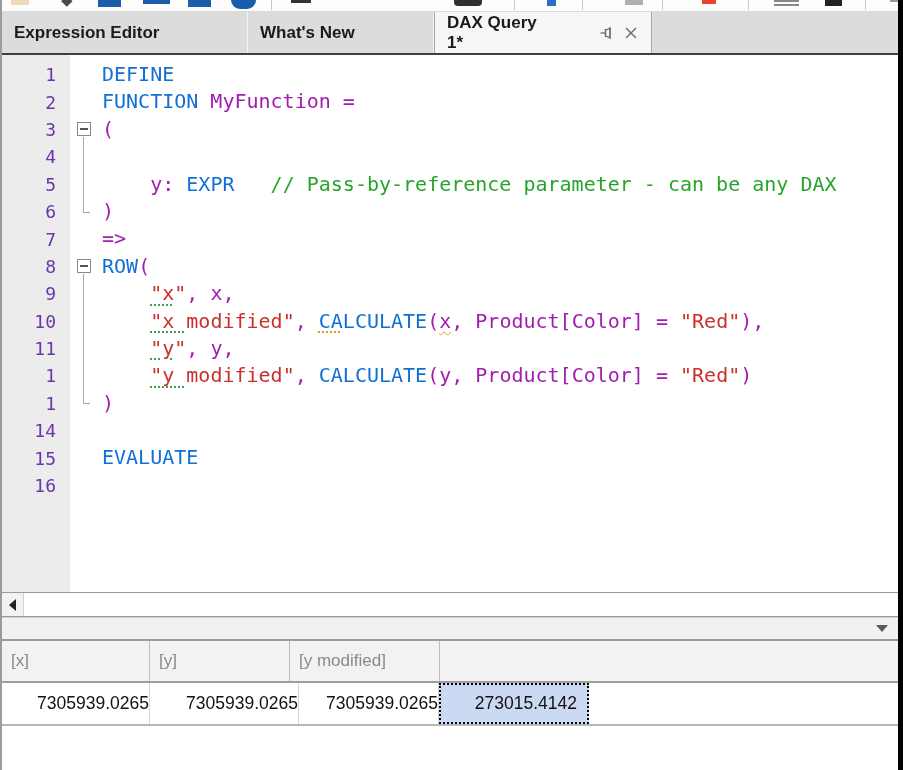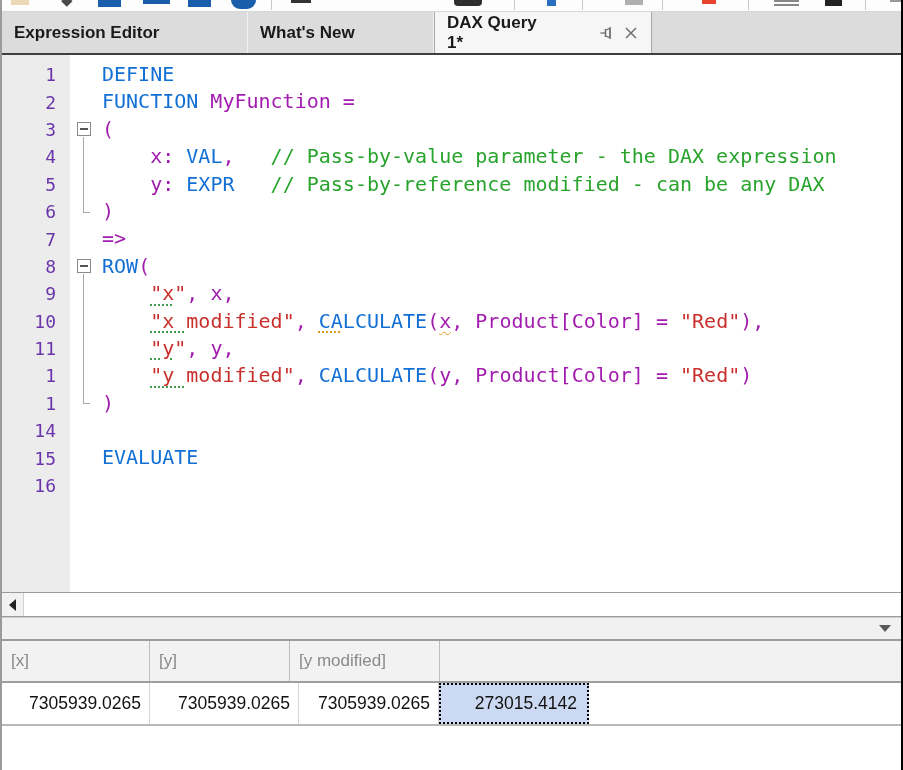--- a/index.html
+++ b/index.html
@@ -1,21 +1,21 @@
 <!DOCTYPE html>
 <html><head>
 <meta charset="utf-8">
 <style>
   * { margin:0; padding:0; box-sizing:border-box; }
   html,body { background:#fff; }
   body { font-family:"Liberation Sans", sans-serif; }
   #app {
     position:relative; width:903px; height:770px; overflow:hidden;
     background:#fff;
-    border-left:2px solid #9b9b9b; border-right:2px solid #000000;
+    border-left:2px solid #9b9b9b; border-right:5px solid #000000;
   }
 
   
   .top-strip { position:relative; height:12px; background:#fdfdfd; border-bottom:1px solid #d9d9d9; }
   .frag { position:absolute; top:0; }
   .sep { position:absolute; top:0; width:1px; height:10px; background:#c9c9c9; }
 
   
   .tab-bar { position:relative; height:43px; background:#dcdcdc; border-bottom:2px solid #3f3f3f; display:flex; }
   .tab { height:100%; display:flex; align-items:center; padding:0 12px; font-size:17px; font-weight:bold; color:#1a1a1a; background:#dcdcdc; border-right:1px solid #f2f2f2; cursor:default; }
@@ -58,21 +58,21 @@
   
   .splitter { position:relative; height:22px; background:#f1f1f1; border-top:1px solid #cfcfcf; }
   .arrow-down { position:absolute; right:10px; top:7px; width:0; height:0; border-left:6px solid transparent; border-right:6px solid transparent; border-top:7px solid #5a5a5a; cursor:pointer; }
 
   
   .grid { border-top:2px solid #9b9b9b; }
   .grid-header { display:flex; height:42px; background:#f2f2f2; border-bottom:2px solid #9e9e9e; }
   .gh-cell { display:flex; align-items:center; padding-left:9px; font-size:17px; color:#8a8a8a; border-right:1px solid #bdbdbd; cursor:pointer; }
   .gh-fill { flex:1; border-right:none; }
   .grid-row { display:flex; height:43px; background:#fff; border-bottom:2px solid #b8b8b8; }
-  .gr-cell { display:flex; align-items:center; justify-content:flex-end; padding-right:8px;
+  .gr-cell { display:flex; align-items:center; justify-content:flex-end; padding-right:0;
     font-size:17.5px; color:#111; border-right:1px solid #d6d6d6; cursor:pointer; }
   .gr-cell.selected { background:#ccd9f2; border:2px dotted #000; padding-right:10px; }
   .gr-fill { flex:1; border-right:none; }
 </style>
 </head>
 <body>
 
 <div id="app">
 
   <div class="top-strip">
@@ -151,28 +151,27 @@
               <i></i>
             </div>
           </div>
           <div class="code-text"><span class="tk pl">(</span></div>
         </div>
         <div class="code-line">
           <div class="gutter-num">4</div>
           <div class="fold-cell">
             <div class="fold-vline mid"></div>
           </div>
-          <div class="code-text"><span class="tk pl">    x: </span><span class="tk kw">VAL</span><span class="tk pl">,   </span><span class="tk cmt">// Pass-by-value parameter - the DAX expression</span></div>
         </div>
         <div class="code-line">
           <div class="gutter-num">5</div>
           <div class="fold-cell">
             <div class="fold-vline mid"></div>
           </div>
-          <div class="code-text"><span class="tk pl">    y: </span><span class="tk kw">EXPR</span><span class="tk pl">   </span><span class="tk cmt">// Pass-by-reference modified - can be any DAX</span></div>
+          <div class="code-text"><span class="tk pl">    y: </span><span class="tk kw">EXPR</span><span class="tk pl">   </span><span class="tk cmt">// Pass-by-reference parameter - can be any DAX</span></div>
         </div>
         <div class="code-line">
           <div class="gutter-num">6</div>
           <div class="fold-cell">
             <div class="fold-vline end"></div>
             <div class="fold-tick"></div>
           </div>
           <div class="code-text"><span class="tk pl">)</span></div>
         </div>
         <div class="code-line">

